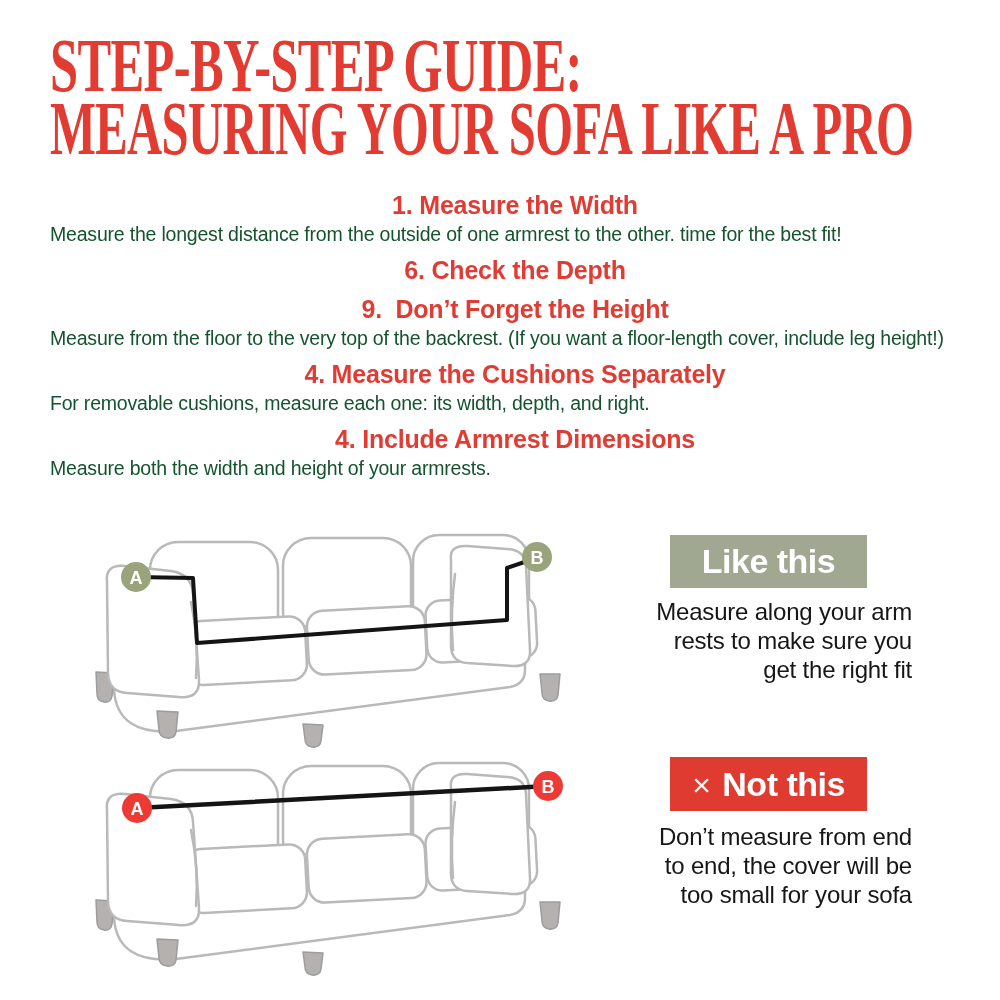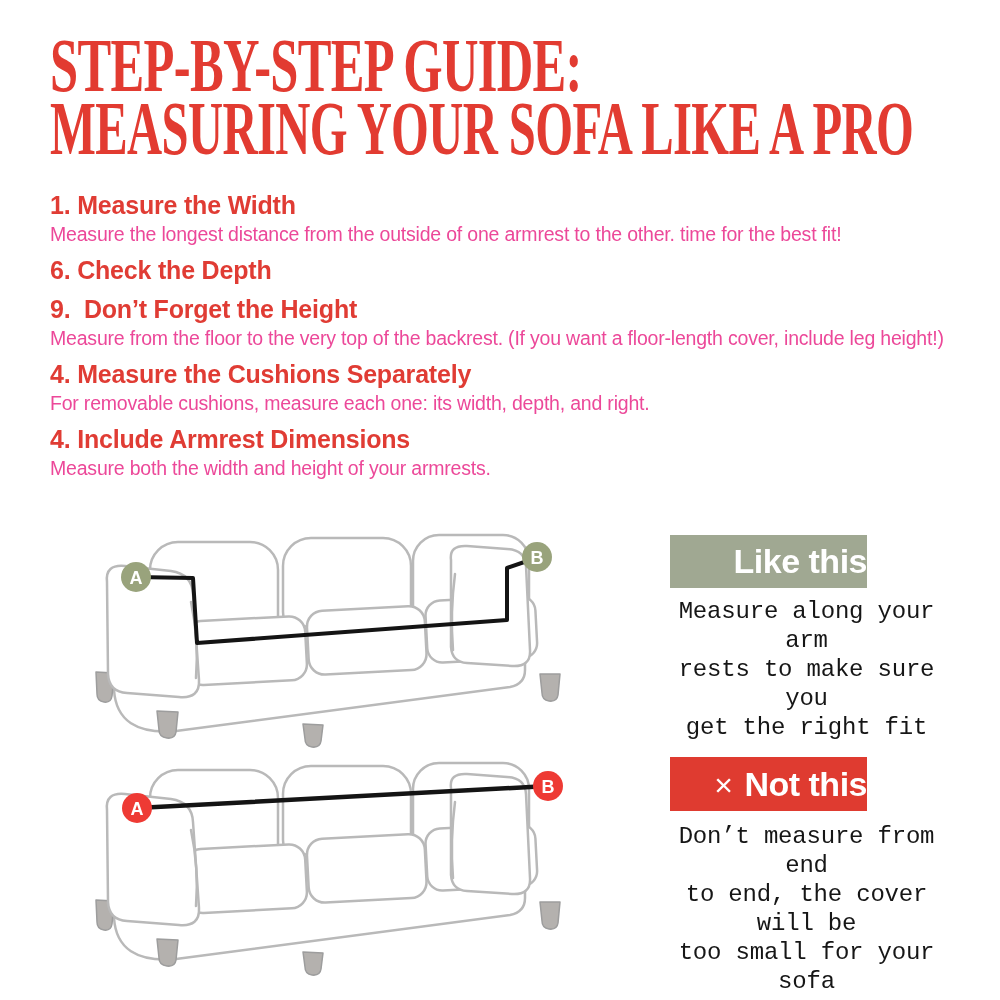--- a/index.html
+++ b/index.html
@@ -16,42 +16,42 @@
     display:block;font-size:76px;line-height:63px;white-space:pre;
     transform-origin:0 50%;letter-spacing:-1px;
   }
   .title-line.l1{transform:scaleX(0.665);}
   .title-line.l2{transform:scaleX(0.640);}
   
   .steps{position:absolute;left:50px;top:191px;width:930px;}
   .step{margin:0 0 11px 0;}
   .step-heading{
     margin:0 0 4px 0;font-size:25px;line-height:28px;font-weight:bold;color:#e03c34;
-    white-space:pre;letter-spacing:-0.2px;
+    white-space:pre;letter-spacing:-0.2px;text-align:center;
   }
   .step-body{
-    margin:0;font-size:19.5px;line-height:22px;color:#ec4899;white-space:pre;letter-spacing:-0.2px;
+    margin:0;font-size:19.5px;line-height:22px;color:#14532d;white-space:pre;letter-spacing:-0.2px;
   }
   
   .fig{position:absolute;left:55px;width:560px;height:235px;}
   .fig.correct{top:512px;}
   .fig.wrong{top:740px;}
   .fig svg{display:block;width:560px;height:235px;overflow:visible;}
   
   .badge{
     position:absolute;left:670px;width:197px;height:53px;
-    display:flex;align-items:center;justify-content:flex-end;
+    display:flex;align-items:center;justify-content:center;
     color:#ffffff;font-weight:bold;font-size:34px;letter-spacing:-0.5px;
   }
   .badge.like{top:535px;background:#a0a892;}
   .badge.not{top:757px;background:#df3b30;height:54px;}
   .badge .x-mark{font-weight:400;font-size:32px;margin-right:12px;position:relative;top:1px;}
   .caption{
-    position:absolute;left:654px;width:305px;text-align:center;
-    font-size:24px;line-height:29px;color:#161616;white-space:pre-line;letter-spacing:-0.2px;font-family:Liberation Mono, monospace;
+    position:absolute;left:607px;width:305px;text-align:right;
+    font-size:24px;line-height:29px;color:#161616;white-space:pre-line;letter-spacing:-0.2px;
   }
   .caption.like{top:597px;}
   .caption.not{top:822px;}
 </style>
 </head>
 <body>
 
 <header class="title">
   <span class="title-line l1">STEP-BY-STEP GUIDE:</span>
   <span class="title-line l2">MEASURING YOUR SOFA LIKE A PRO</span>

